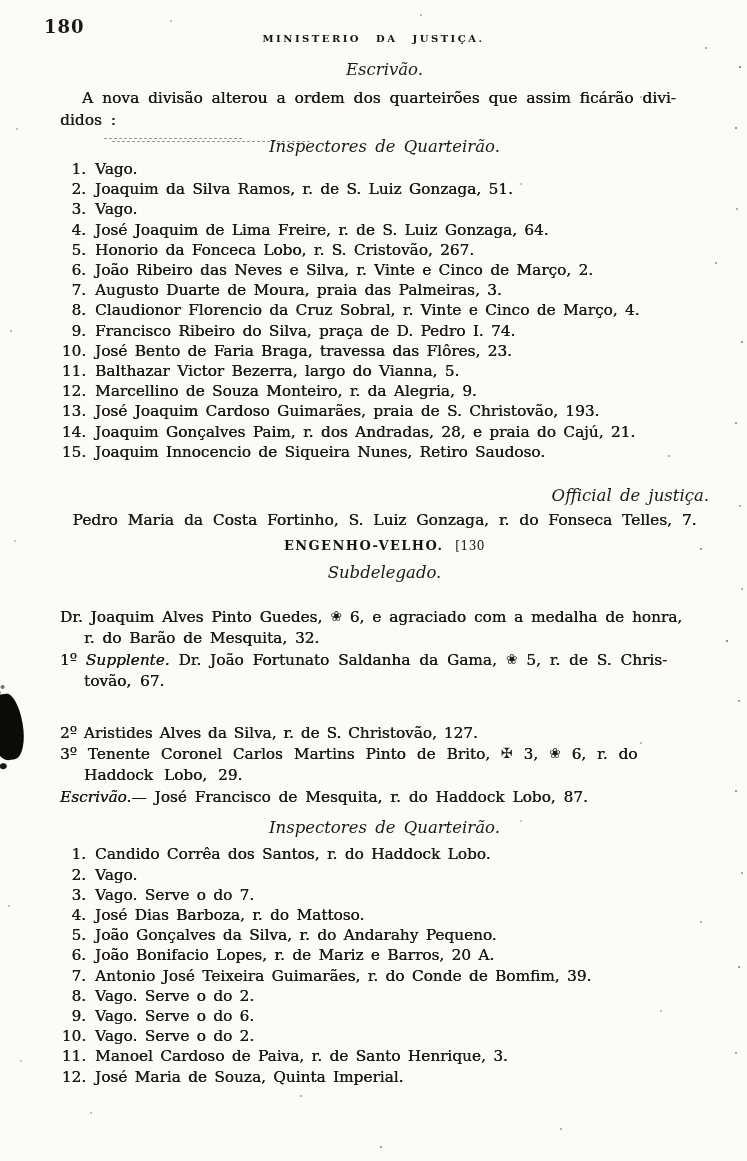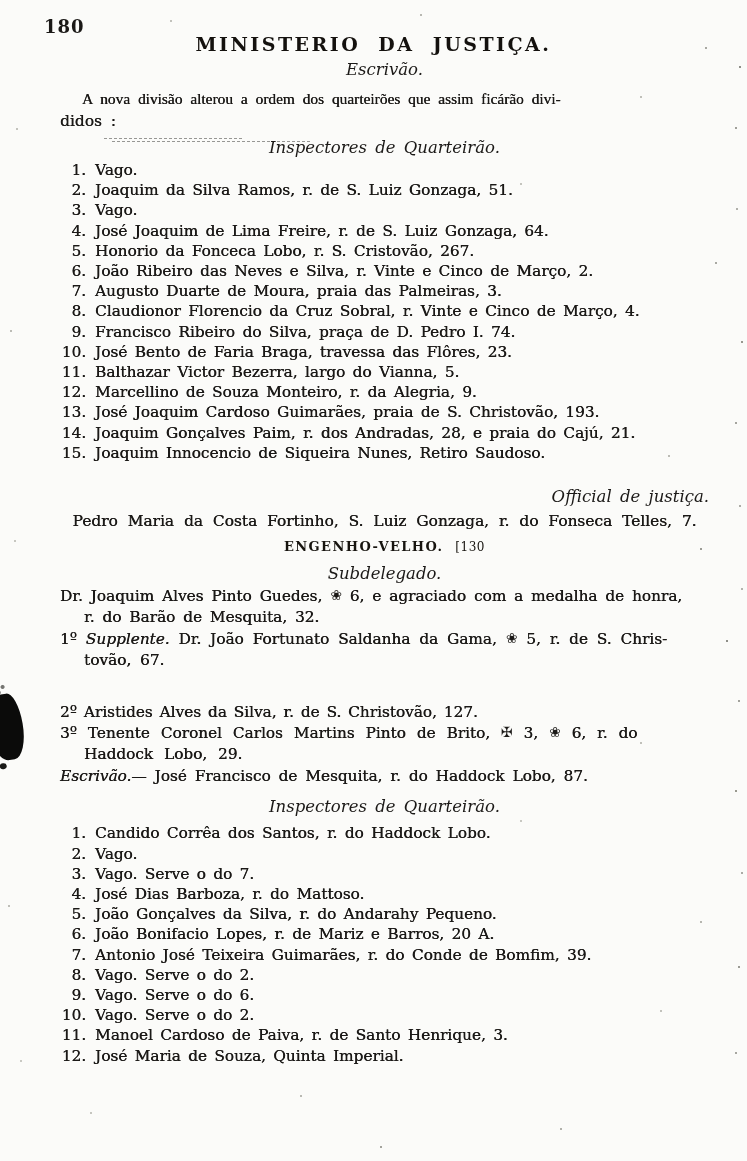--- a/index.html
+++ b/index.html
@@ -12,39 +12,39 @@
     overflow:hidden;
   }
   .page{padding:60px 38px 0 60px;position:relative;}
   
   .pageno{
     position:absolute;top:16px;left:44px;
     font-size:18px;font-weight:bold;letter-spacing:1px;
   }
   .title{
     position:absolute;top:33px;left:0;right:0;
-    text-align:center;font-size:19px;font-weight:bold;
+    text-align:center;font-size:10px;font-weight:bold;
     letter-spacing:2.5px;word-spacing:9px;color:#14110e;
   }
   
   .sec-head{
     text-align:center;font-style:italic;font-size:16.5px;
     line-height:20px;word-spacing:3px;
   }
   .h-esc{margin-bottom:6px;}
   .h-insp1{margin-top:6px;margin-bottom:2px;}
   .h-off{margin-top:24px;margin-bottom:4px;text-align:right;}
-  .h-sub{margin-top:8px;margin-bottom:2px;}
+  .h-sub{margin-top:8px;margin-bottom:24px;}
   .h-insp2{margin-top:10px;margin-bottom:6px;}
   
   .bodyline{font-size:15.4px;line-height:21px;text-shadow:.3px 0 0 #1b1917;}
   .joao{margin-top:6px;}
   .pedro{word-spacing:5px;text-align:center;}
   .para{margin-top:8px;font-size:15.4px;line-height:21.5px;word-spacing:4px;text-shadow:.3px 0 0 #1b1917;}
-  .para .indent{padding-left:22px;font-family:Liberation Serif, serif;}
+  .para .indent{padding-left:22px;}
   
   .district{
     margin-top:6px;text-align:center;font-size:13px;font-weight:bold;
     letter-spacing:1.4px;line-height:18px;color:#17140f;
   }
   .district .mark{font-weight:normal;font-size:12px;letter-spacing:.5px;margin-left:12px;}
   
   .qlist{margin-top:2px;}
   .row{display:flex;font-size:15.3px;line-height:20.2px;word-spacing:2.5px;text-shadow:.3px 0 0 #1b1917;}
   .num{flex:none;width:26px;text-align:right;margin-right:9px;}

